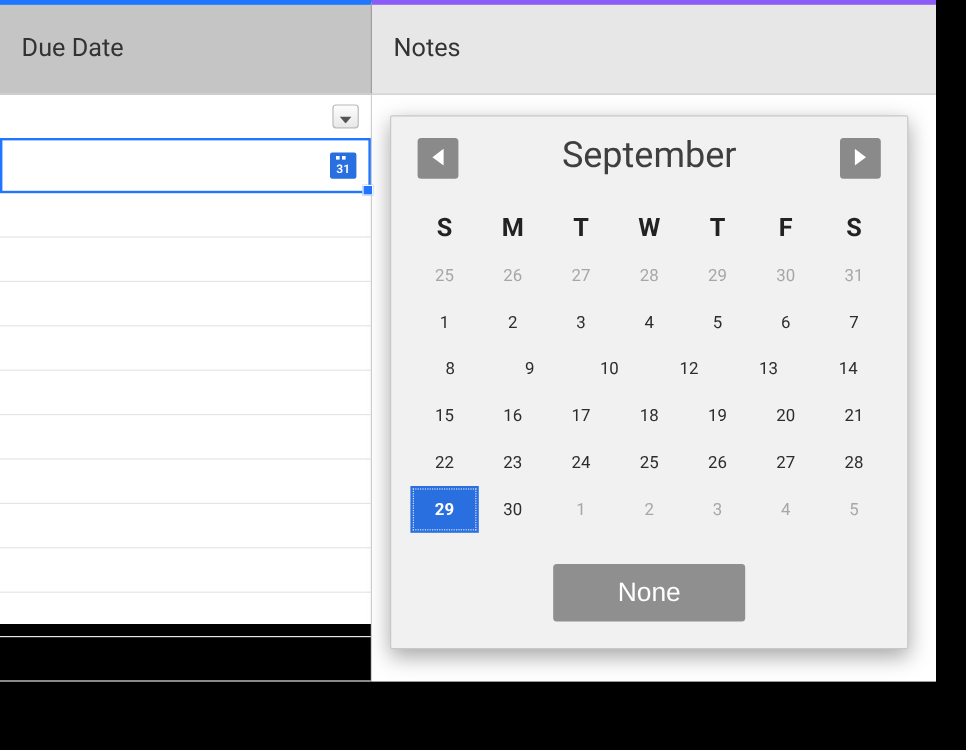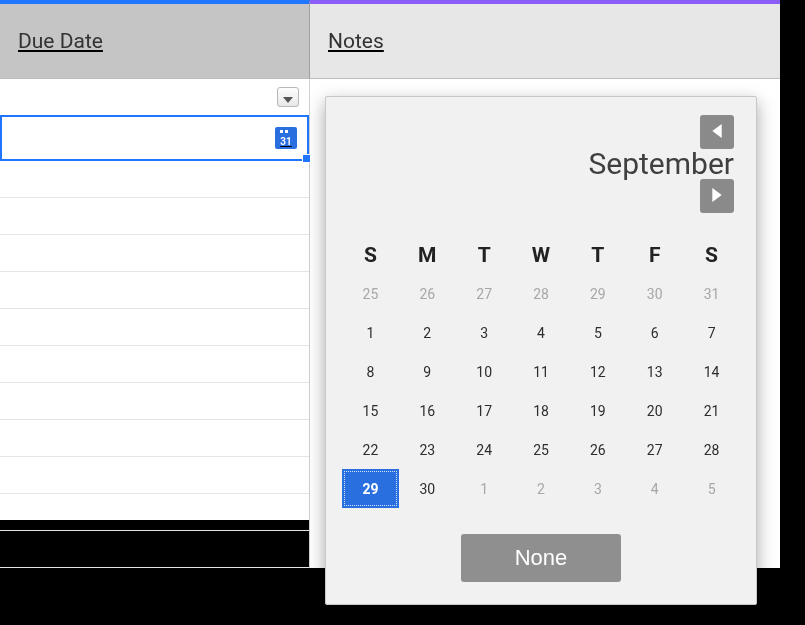--- a/index.html
+++ b/index.html
@@ -12,21 +12,20 @@
     position: relative;
   }
   .app-shell {
     position: absolute;
     top: 0; left: 0;
     width: 780px;
     height: 520px;
     background: #fff;
     display: flex;
     flex-direction: column;
-    text-decoration: underline;
   }
 
   
   .header-row { display: flex; width: 100%; }
   .header-cell {
     height: 78px;
     display: flex;
     align-items: center;
     padding-left: 18px;
     font-size: 21px;
@@ -133,25 +132,24 @@
     left: 325px;
     width: 432px;
     background: #f1f1f1;
     border: 1px solid #c8c8c8;
     box-shadow: 0 6px 18px rgba(0,0,0,0.35);
     padding: 18px 16px 22px 16px;
     border-radius: 2px;
   }
   .dp-header {
     display: flex;
-    align-items: flex-end;
+    align-items: flex-start;
     justify-content: space-between;
     margin-bottom: 22px;
     padding: 0 6px;
-    flex-direction: column;
   }
   .dp-nav {
     width: 34px; height: 34px;
     background: #8a8a8a;
     border: none;
     border-radius: 3px;
     cursor: pointer;
     display: flex; align-items: center; justify-content: center;
   }
   .dp-nav svg { width: 10px; height: 14px; fill: #fff; }
@@ -285,21 +283,20 @@
             <div class="dp-cell day">3</div>
             <div class="dp-cell day">4</div>
             <div class="dp-cell day">5</div>
             <div class="dp-cell day">6</div>
             <div class="dp-cell day">7</div>
           </div>
           <div class="dp-row">
             <div class="dp-cell day">8</div>
             <div class="dp-cell day">9</div>
             <div class="dp-cell day">10</div>
-            <div class="dp-cell day">11</div>
             <div class="dp-cell day">12</div>
             <div class="dp-cell day">13</div>
             <div class="dp-cell day">14</div>
           </div>
           <div class="dp-row">
             <div class="dp-cell day">15</div>
             <div class="dp-cell day">16</div>
             <div class="dp-cell day">17</div>
             <div class="dp-cell day">18</div>
             <div class="dp-cell day">19</div>

